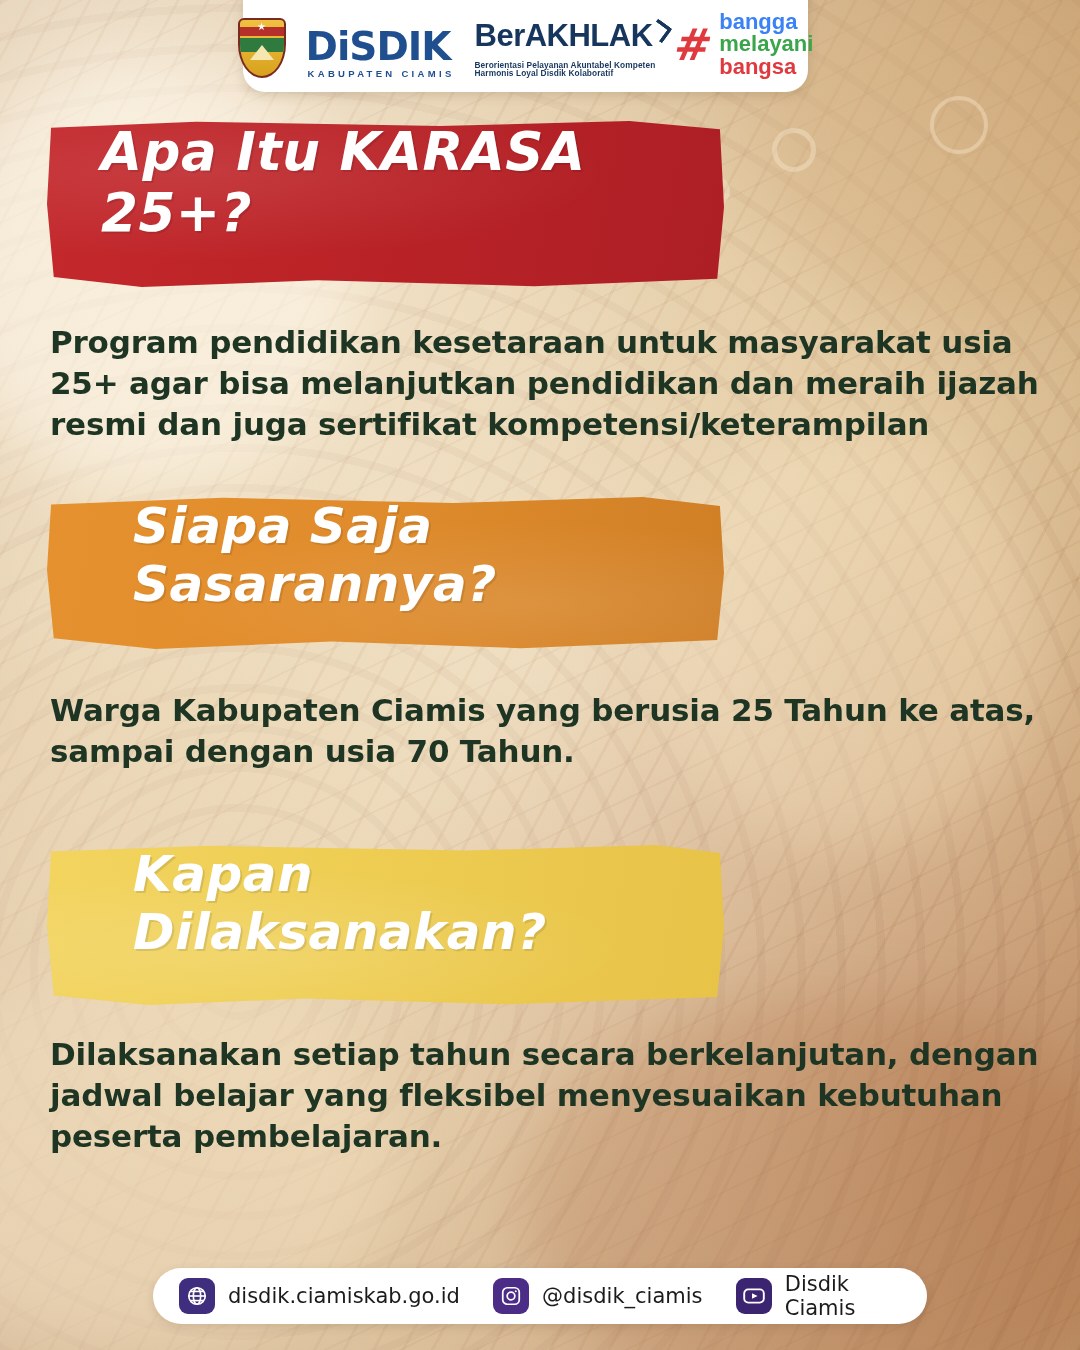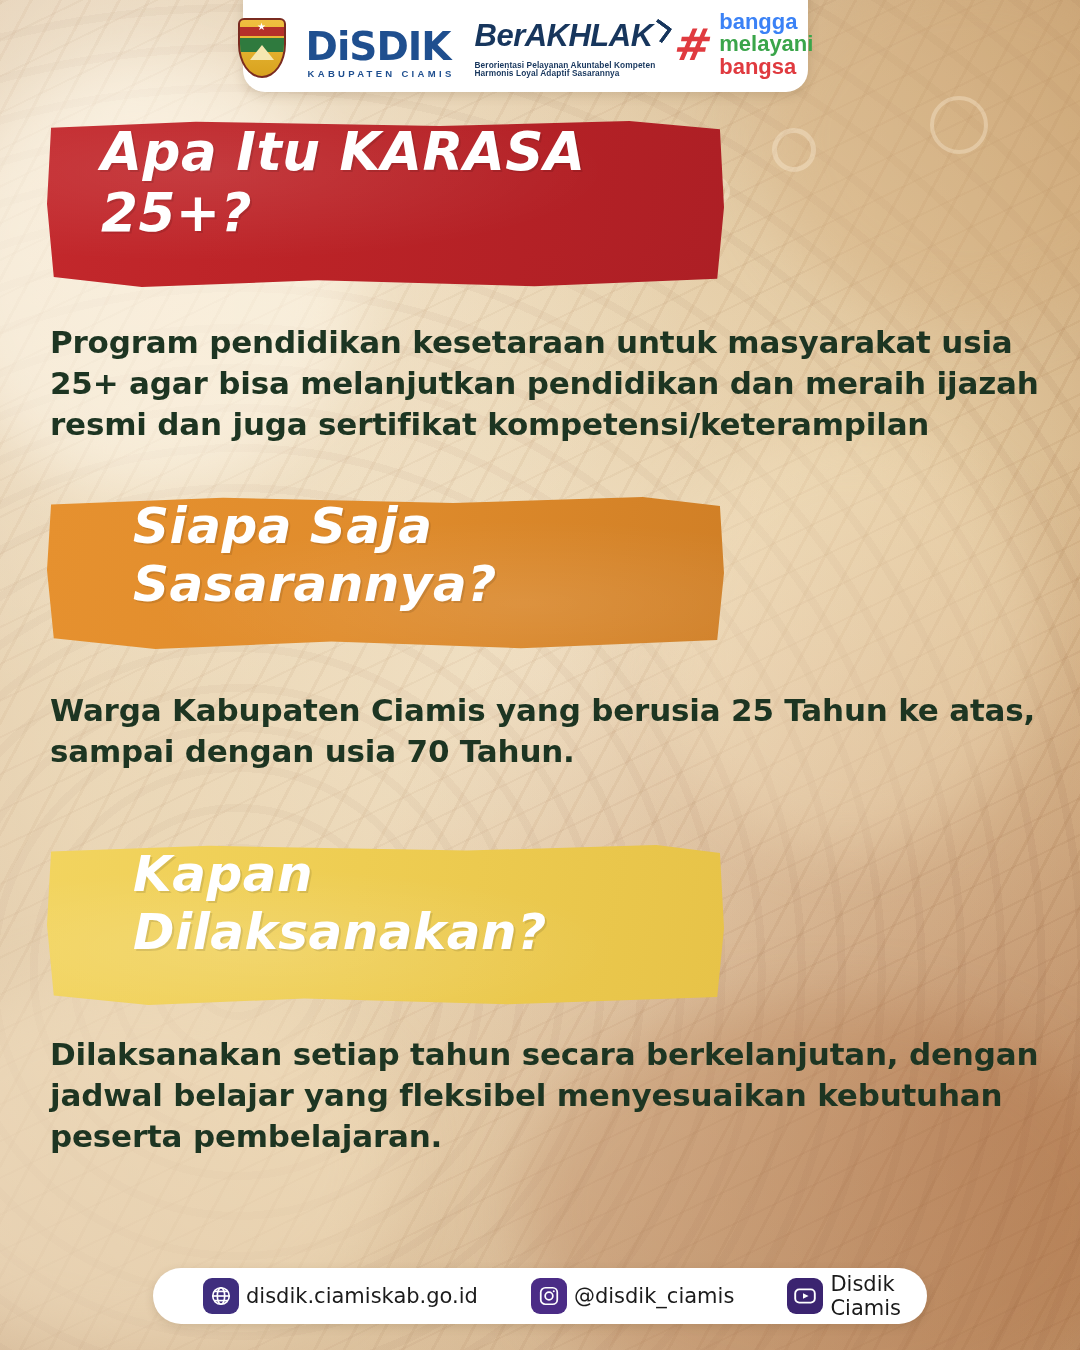--- a/index.html
+++ b/index.html
@@ -132,21 +132,20 @@
     margin-top: 3px;
     padding-left: 2px;
   }
 
   .berakhlak { line-height: 1.05; flex: 0 0 auto; position: relative; }
   .berakhlak .main {
     font-size: 31px;
     font-weight: bold;
     color: #17365d;
     letter-spacing: -0.5px;
-    font-style: italic;
   }
   .berakhlak .swoosh {
     position: absolute;
     right: -14px; top: 2px;
     width: 18px; height: 18px;
     border-right: 4px solid #17365d;
     border-top: 4px solid #17365d;
     transform: rotate(36deg);
     border-radius: 2px;
   }
@@ -245,21 +244,21 @@
     width: 774px;
     height: 56px;
     background: #ffffff;
     border-radius: 28px;
     display: flex;
     align-items: center;
     gap: 14px;
     padding: 0 26px;
     box-shadow: 0 3px 10px rgba(90,60,30,0.16);
   }
-  .f-item { display: flex; align-items: center; gap: 7px; margin-left: 24px; }
+  .f-item { display: flex; align-items: center; gap: 13px; }
   .f-label {
     font-size: 21px;
     color: #1b1b1b;
     font-family: "DejaVu Sans", sans-serif;
   }
   .ico {
     width: 36px; height: 36px;
     border-radius: 9px;
     display: flex; align-items: center; justify-content: center;
     flex: 0 0 auto;
@@ -298,21 +297,21 @@
 
   <div class="disdik">
     <div class="word">DiSDIK</div>
     <div class="sub">KABUPATEN CIAMIS</div>
   </div>
 
   <div class="berakhlak">
     <div class="main">BerAKHLAK</div>
     <div class="swoosh"></div>
     <div class="l1">Berorientasi Pelayanan Akuntabel Kompeten</div>
-    <div class="l2">Harmonis Loyal Adaptif Sasarannya</div>
+    <div class="l2">Harmonis Loyal Disdik Kolaboratif</div>
   </div>
 
   <div class="bangga">
     <div class="hash">#</div>
     <div class="txt">
       <div class="b1">bangga</div>
       <div class="b2">melayani</div>
       <div class="b3">bangsa</div>
     </div>
   </div>

